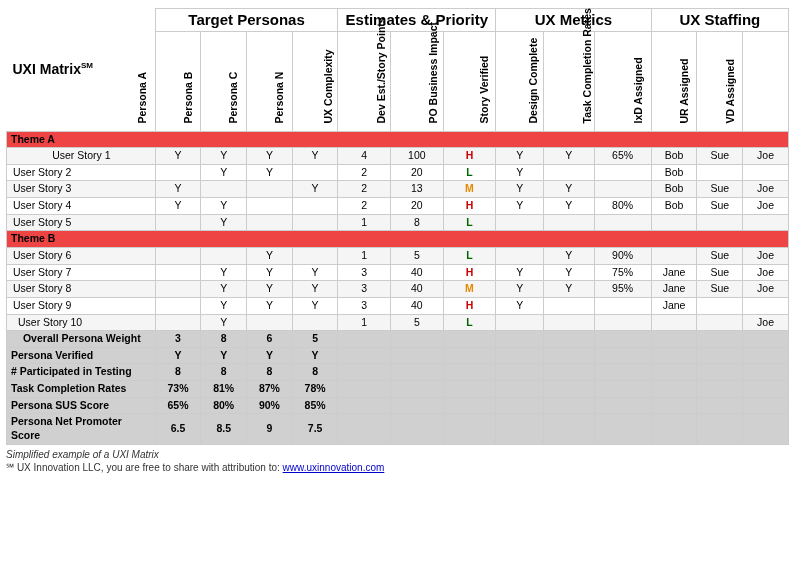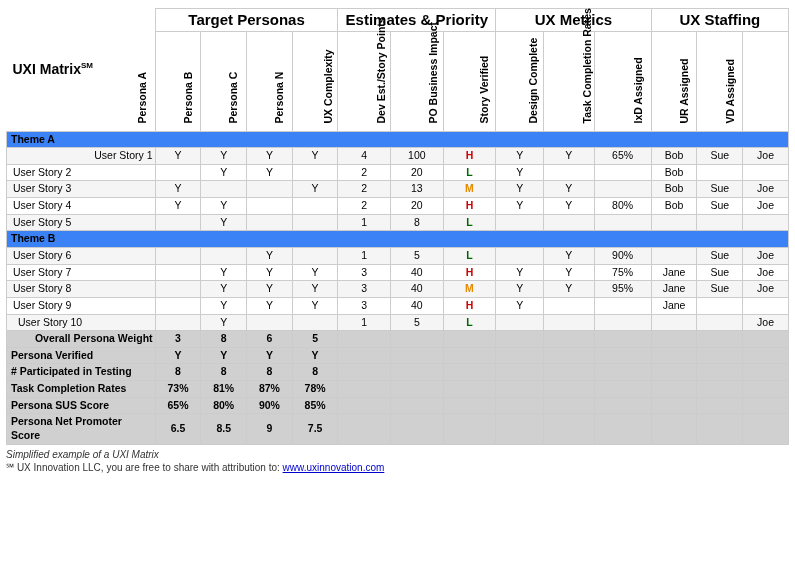--- a/index.html
+++ b/index.html
@@ -49,21 +49,21 @@
       vertical-align: bottom;
       padding-bottom: 2px;
     }
     .superscript {
       font-size: 8px;
       vertical-align: super;
     }
 
     
     .theme-row td {
-      background: #3b82f6;
+      background: #ef4444;
       font-weight: bold;
       text-align: left;
       padding-left: 4px;
     }
 
     
     .data-row td {
       background: #fff;
     }
     .data-row:nth-child(even) td {
@@ -178,21 +178,21 @@
         <th class="th-rotated">
           <span class="rotate-wrap">VD Assigned</span>
         </th>
       </tr>
     </thead>
     <tbody id="table-body">
     <tr class="theme-row">
           <td colspan="14" style="text-align: left; padding-left: 4px;">Theme A</td>
         </tr>
         <tr class="data-row">
-          <td style="text-align: right; padding-left: 3px;">User Story 1</td>
+          <td style="text-align: center; padding-left: 3px;">User Story 1</td>
           <td>Y</td>
           <td>Y</td>
           <td>Y</td>
           <td>Y</td>
           <td>4</td>
           <td>100</td>
           <td><span class="badge-h">H</span></td>
           <td>Y</td>
           <td>Y</td>
           <td>65%</td>
@@ -341,21 +341,21 @@
           <td>5</td>
           <td><span class="badge-l">L</span></td>
           <td></td>
           <td></td>
           <td></td>
           <td></td>
           <td></td>
           <td>Joe</td>
         </tr>
         <tr class="summary-row">
-          <td class="col-title" style="text-align: right; ">Overall Persona Weight</td>
+          <td class="col-title" style="text-align: center; ">Overall Persona Weight</td>
           <td>3</td>
           <td>8</td>
           <td>6</td>
           <td>5</td>
           <td></td>
           <td></td>
           <td></td>
           <td></td>
           <td></td>
           <td></td>

